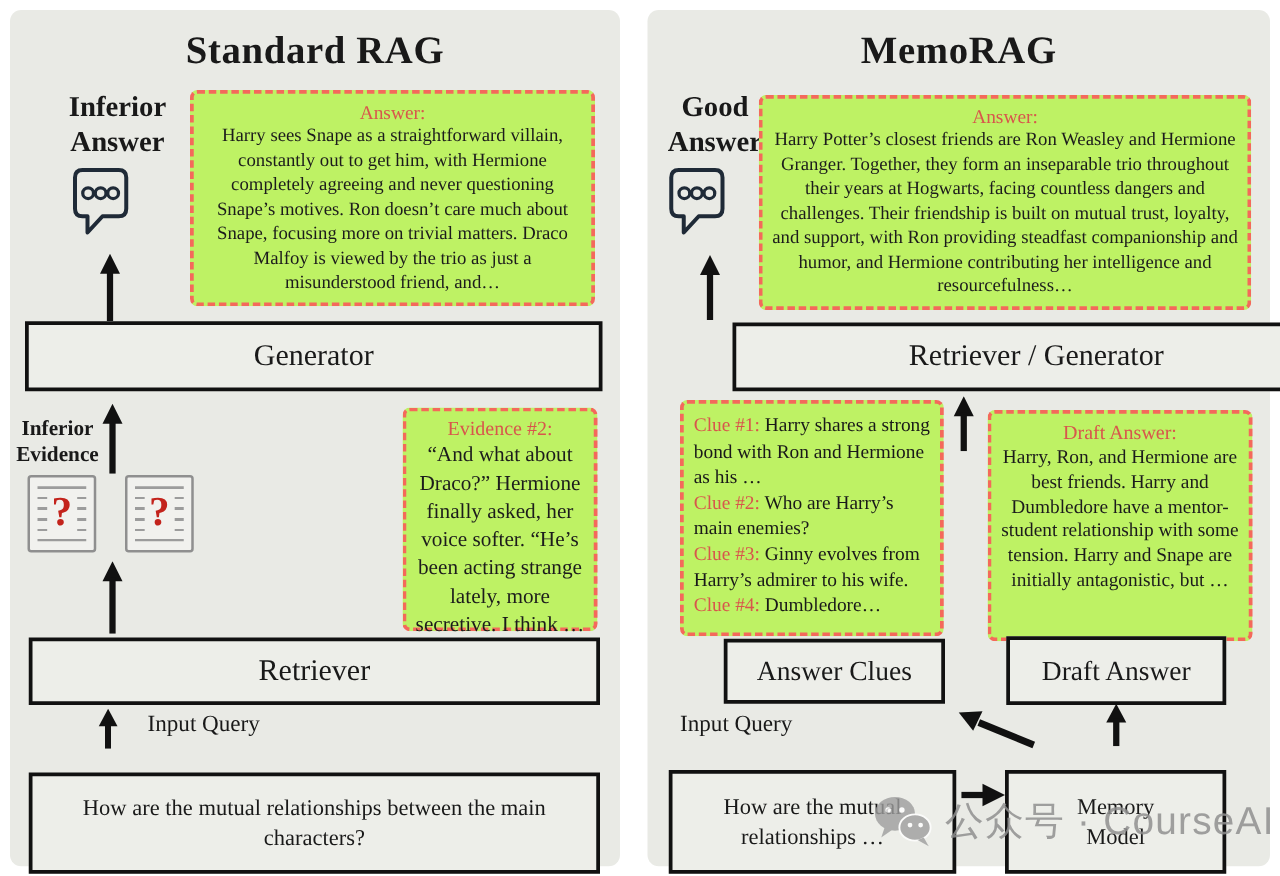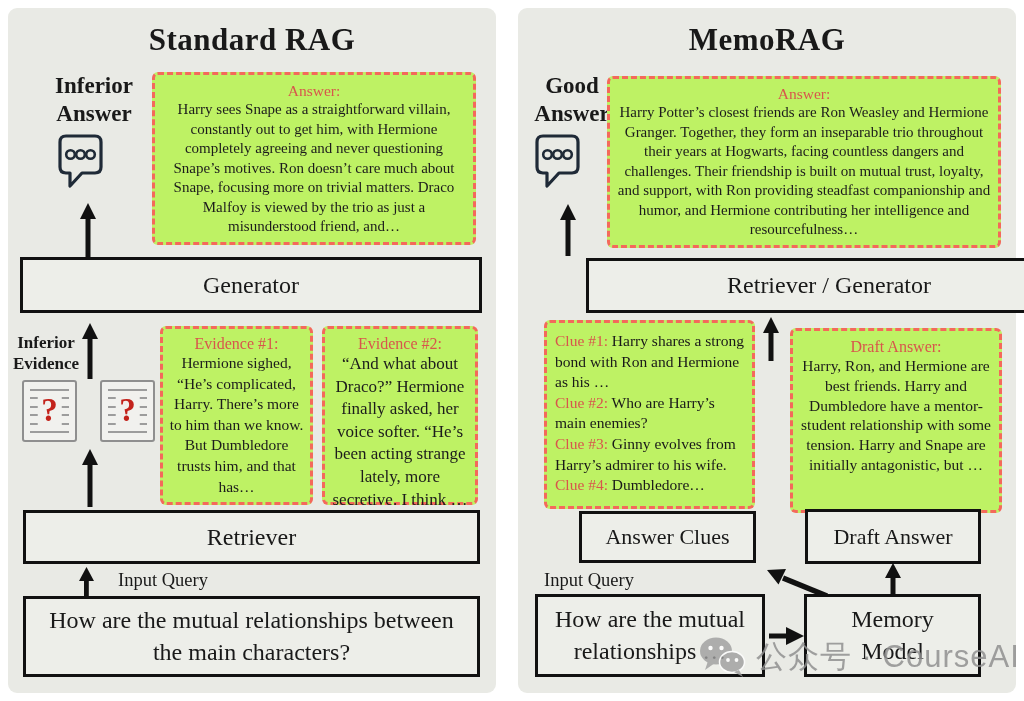--- a/index.html
+++ b/index.html
@@ -26,21 +26,21 @@
   }
   .dashed-head{color:#d8564c;font-size:15.5px;margin:2px 0 0 0;}
   .dashed-body{font-size:15px;line-height:1.3;color:#1c1c1c;}
   .solid-box{
     border:3px solid #111;background:#edeee9;box-sizing:border-box;
     display:flex;align-items:center;justify-content:center;text-align:center;
   }
   .solid-box.thick{border-width:3.5px;}
   .box-label-lg{font-size:24px;}
   .box-label-md{font-size:22px;}
-  .box-label-query{font-size:24px;line-height:1.3;}
+  .box-label-query{font-size:18px;line-height:1.3;margin-top:22px;}
   .clue-line{text-align:left;font-size:15.5px;line-height:1.33;}
   .clue-tag{color:#d8564c;}
   .iq-label{font-weight:normal;font-size:18.5px;}
   .doc{
     width:55px;height:62px;background:#f1f1ee;border:2px solid #8f8f8f;
     border-radius:3px;box-sizing:border-box;
   }
   .doc .lines{
     position:absolute;left:6px;right:6px;top:7px;bottom:7px;
     background:repeating-linear-gradient(to bottom,#9c9c9c 0 2px,transparent 2px 8.5px);
@@ -112,24 +112,20 @@
     <div class="qmark">?</div>
   </div>
 
   <div class="abs arrow" style="left:73px;top:441px;">
     <svg width="18" height="58" viewBox="0 0 18 58">
       <polygon points="9,0 1,16 17,16" fill="#111"></polygon>
         <rect x="6.5" y="13" width="5" height="45" fill="#111"></rect>
     </svg>
   </div>
 
-  <div class="abs dashed-box" style="left:152px;top:318px;width:153px;height:179px;padding:4px 5px;">
-    <div class="dashed-head" style="font-size:16px;">Evidence #1:</div>
-    <div class="dashed-body" style="font-size:15.5px;line-height:1.33;">Hermione sighed, “He’s complicated, Harry. There’s more to him than we know. But Dumbledore trusts him, and that has…</div>
-  </div>
   <div class="abs dashed-box" style="left:314px;top:318px;width:156px;height:179px;padding:4px 5px;">
     <div class="dashed-head" style="font-size:16px;">Evidence #2:</div>
     <div class="dashed-body" style="font-size:17px;line-height:1.33;">“And what about Draco?” Hermione finally asked, her voice softer. “He’s been acting strange lately, more secretive. I think …</div>
   </div>
 
   <div class="abs solid-box box-label-lg" style="left:15px;top:502px;width:457px;height:54px;">
     <span>Retriever</span>
   </div>
 
   <div class="abs arrow" style="left:70px;top:559px;">

